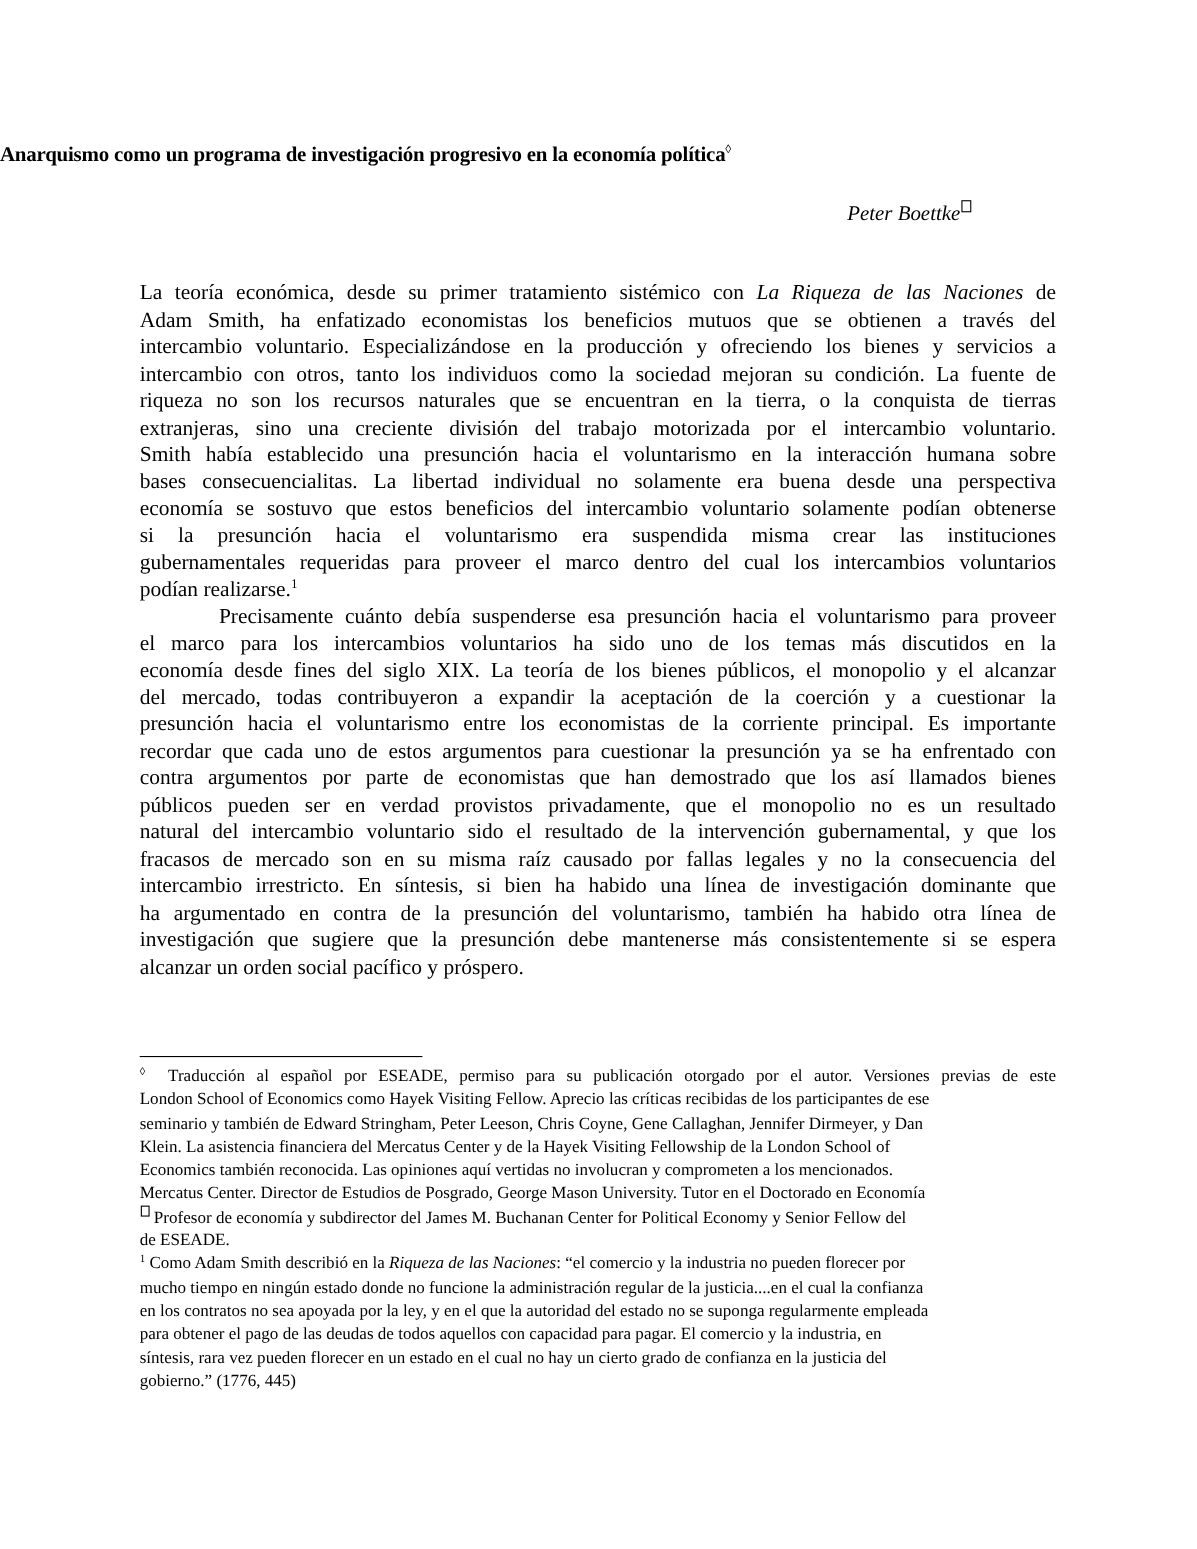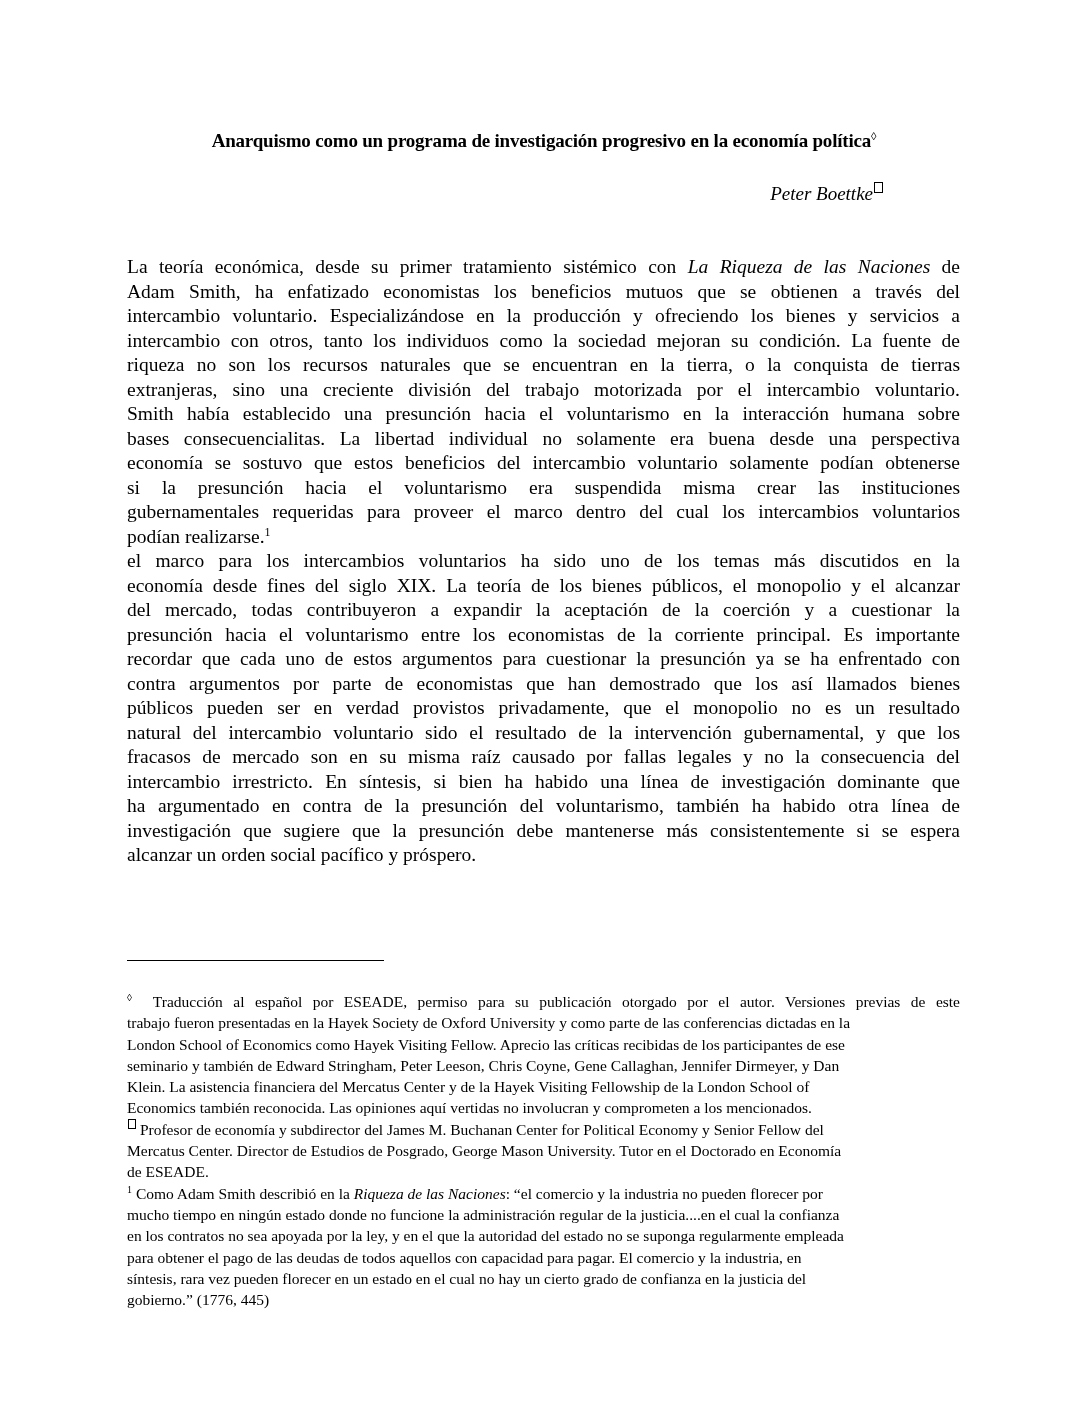--- a/index.html
+++ b/index.html
@@ -1,28 +1,28 @@
 <!DOCTYPE html>
 <html><head>
 <meta charset="utf-8">
 <style>
   html, body { margin: 0; padding: 0; background: #ffffff; }
   body { width: 1088px; height: 1408px; position: relative; overflow: hidden;
          font-family: "Liberation Serif", "DejaVu Serif", serif; color: #000; }
-  .title { position: absolute; top: 130px; left: 0; width: 1088px; text-align: center;
+  .title { position: absolute; top: 130px; left: 0; width: 1088px; text-align: left;
            font-weight: bold; font-size: 19px; letter-spacing: -0.2px; }
   .title sup, .author sup { font-size: 11px; font-weight: normal; vertical-align: super; }
   .author { position: absolute; top: 182px; right: 205px; font-style: italic; font-size: 19px; }
   .body { position: absolute; top: 255px; left: 127px; width: 833px; font-size: 19.5px; line-height: 24.5px; }
   .line { display: block; white-space: nowrap; text-align: justify; text-align-last: justify; height: 24.5px; }
   .line.last { text-align-last: left; }
   .line.indent { padding-left: 72px; }
   .body sup { font-size: 12px; line-height: 0; }
   .rule { position: absolute; top: 960px; left: 127px; width: 257px; height: 0; border-top: 1.5px solid #000; }
-  .notes { position: absolute; top: 968px; left: 127px; width: 833px; font-size: 15.5px; line-height: 21.3px; margin-top: 23px; }
+  .notes { position: absolute; top: 968px; left: 127px; width: 833px; font-size: 15.5px; line-height: 21.3px; }
   .notes .line { height: 21.3px; }
   .notes sup { font-size: 10px; line-height: 0; }
   .glyph-box { display: inline-block; width: 7px; height: 9px; border: 1px solid #000; vertical-align: super; margin-left: 1px; }
   .glyph-box.note { width: 6px; height: 8px; }
   i { }
 </style>
 </head>
 <body>
 
 <div class="title"><span>Anarquismo como un programa de investigación progresivo en la economía política</span><sup>◊</sup></div>
@@ -37,48 +37,48 @@
   <span class="line">intercambio con otros, tanto los individuos como la sociedad mejoran su condición. La fuente de</span>
   <span class="line">riqueza no son los recursos naturales que se encuentran en la tierra, o la conquista de tierras</span>
   <span class="line">extranjeras, sino una creciente división del trabajo motorizada por el intercambio voluntario.</span>
   <span class="line">Smith había establecido una presunción hacia el voluntarismo en la interacción humana sobre</span>
   <span class="line">bases consecuencialitas. La libertad individual no solamente era buena desde una perspectiva</span>
   <span class="line">economía se sostuvo que estos beneficios del intercambio voluntario solamente podían obtenerse</span>
   <span class="line">si la presunción hacia el voluntarismo era suspendida misma crear las instituciones</span>
   <span class="line">gubernamentales requeridas para proveer el marco dentro del cual los intercambios voluntarios</span>
   <span class="line last"><span>podían realizarse.</span><sup>1</sup></span>
 
+  <span class="line indent">Precisamente cuánto debía suspenderse esa presunción hacia el voluntarismo para proveer</span>
   <span class="line">el marco para los intercambios voluntarios ha sido uno de los temas más discutidos en la</span>
   <span class="line">economía desde fines del siglo XIX. La teoría de los bienes públicos, el monopolio y el alcanzar</span>
   <span class="line">del mercado, todas contribuyeron a expandir la aceptación de la coerción y a cuestionar la</span>
   <span class="line">presunción hacia el voluntarismo entre los economistas de la corriente principal. Es importante</span>
   <span class="line">recordar que cada uno de estos argumentos para cuestionar la presunción ya se ha enfrentado con</span>
   <span class="line">contra argumentos por parte de economistas que han demostrado que los así llamados bienes</span>
   <span class="line">públicos pueden ser en verdad provistos privadamente, que el monopolio no es un resultado</span>
   <span class="line">natural del intercambio voluntario sido el resultado de la intervención gubernamental, y que los</span>
   <span class="line">fracasos de mercado son en su misma raíz causado por fallas legales y no la consecuencia del</span>
   <span class="line">intercambio irrestricto. En síntesis, si bien ha habido una línea de investigación dominante que</span>
   <span class="line">ha argumentado en contra de la presunción del voluntarismo, también ha habido otra línea de</span>
   <span class="line">investigación que sugiere que la presunción debe mantenerse más consistentemente si se espera</span>
   <span class="line last">alcanzar un orden social pacífico y próspero.</span>
 </div>
 
 <div class="rule"></div>
 
 <div class="notes">
 
   <span class="line"><sup>◊</sup>&nbsp;&nbsp;<span>Traducción al español por ESEADE, permiso para su publicación otorgado por el autor. Versiones previas de este</span></span>
-  <span class="line last">trabajo fueron presentadas en la Hayek Society de Oxford University y como parte de las conferencias dictadas en la</span>
   <span class="line last">London School of Economics como Hayek Visiting Fellow. Aprecio las críticas recibidas de los participantes de ese</span>
   <span class="line last">seminario y también de Edward Stringham, Peter Leeson, Chris Coyne, Gene Callaghan, Jennifer Dirmeyer, y Dan</span>
   <span class="line last">Klein. La asistencia financiera del Mercatus Center y de la Hayek Visiting Fellowship de la London School of</span>
   <span class="line last">Economics también reconocida. Las opiniones aquí vertidas no involucran y comprometen a los mencionados.</span>
 
+  <span class="line last">Mercatus Center. Director de Estudios de Posgrado, George Mason University. Tutor en el Doctorado en Economía</span>
   <span class="line last"><span class="glyph-box note"></span>&nbsp;<span>Profesor de economía y subdirector del James M. Buchanan Center for Political Economy y Senior Fellow del</span></span>
-  <span class="line last">Mercatus Center. Director de Estudios de Posgrado, George Mason University. Tutor en el Doctorado en Economía</span>
   <span class="line last">de ESEADE.</span>
 
   <span class="line last"><sup>1</sup>&nbsp;<span>Como Adam Smith describió en la </span><i>Riqueza de las Naciones</i><span>: “el comercio y la industria no pueden florecer por</span></span>
   <span class="line last">mucho tiempo en ningún estado donde no funcione la administración regular de la justicia....en el cual la confianza</span>
   <span class="line last">en los contratos no sea apoyada por la ley, y en el que la autoridad del estado no se suponga regularmente empleada</span>
   <span class="line last">para obtener el pago de las deudas de todos aquellos con capacidad para pagar. El comercio y la industria, en</span>
   <span class="line last">síntesis, rara vez pueden florecer en un estado en el cual no hay un cierto grado de confianza en la justicia del</span>
   <span class="line last">gobierno.” (1776, 445)</span>
 </div>
 

